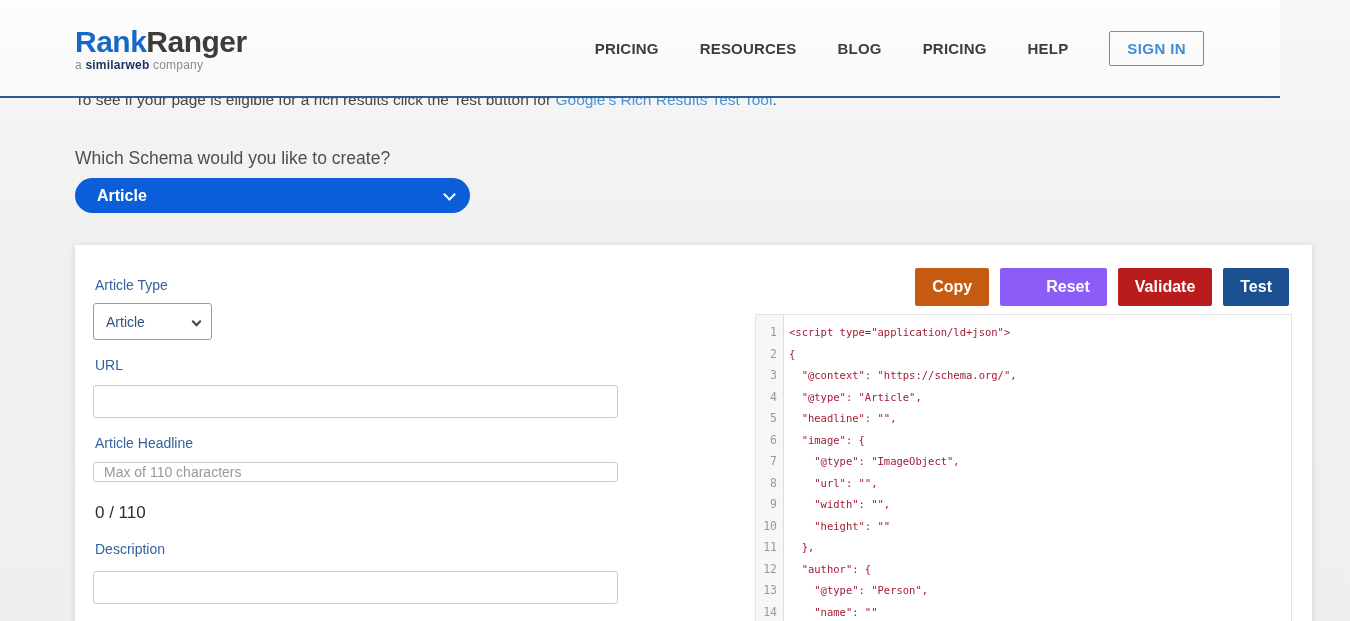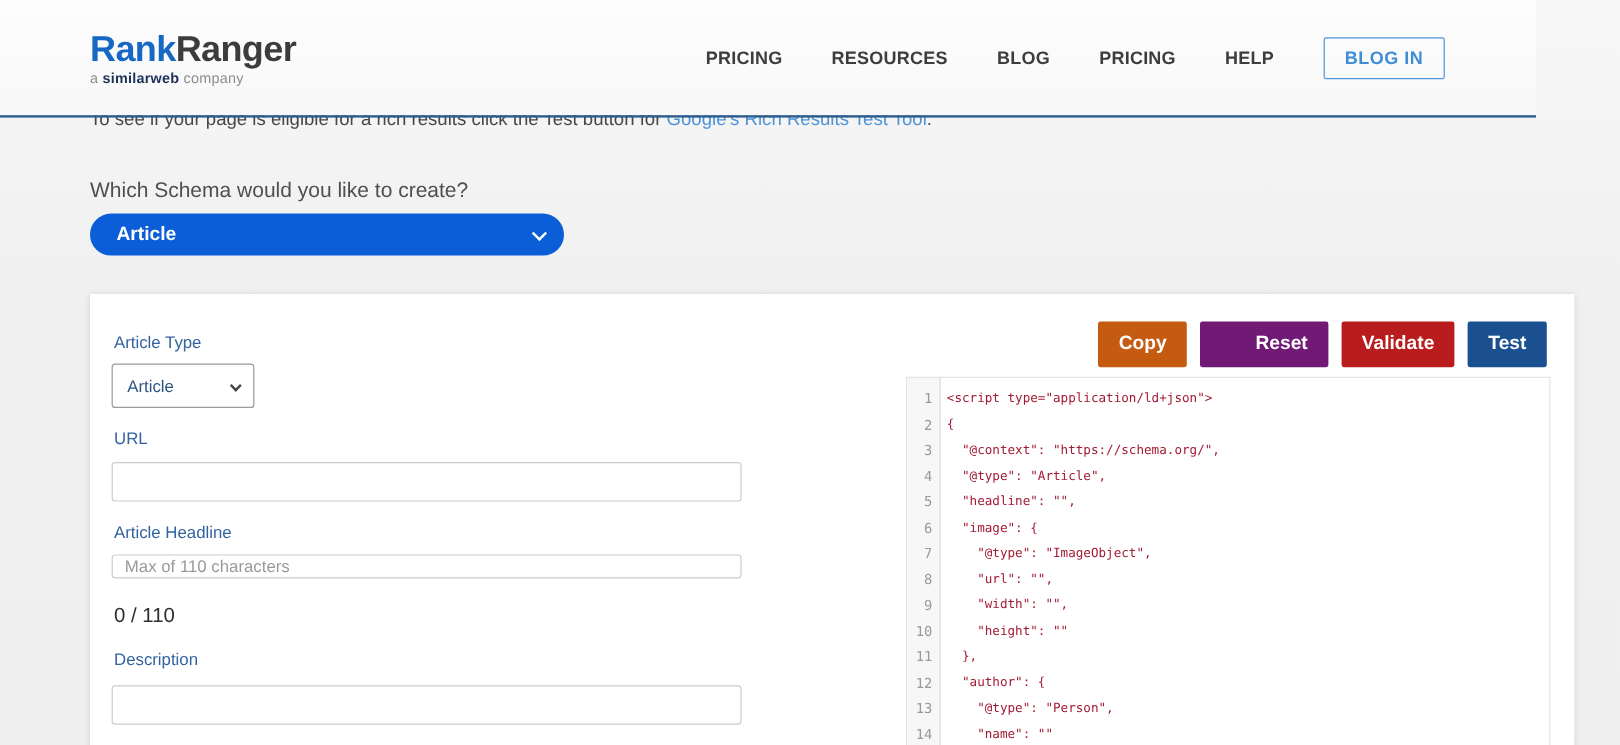--- a/index.html
+++ b/index.html
@@ -38,21 +38,21 @@
 
   
   .card { position:absolute; left:75px; top:245px; width:1237px; height:400px; background:#fff;
           box-shadow:0 1px 6px rgba(0,0,0,0.13); }
 
   
   .toolbar { position:absolute; top:23px; right:23px; display:flex; gap:11px; }
   .tbtn { height:38px; border:none; border-radius:2px; color:#fff; font-weight:700; font-size:16px;
           padding:0 17px; cursor:pointer; font-family:"Liberation Sans", sans-serif; }
   .btn-copy { background:#c55a11;margin-left:45px; }
-  .btn-reset { background:#701a75;padding-left:46px; }
+  .btn-reset { background:#8b5cf6;padding-left:46px; }
   .btn-validate { background:#b91c1c;text-align:center; }
   .btn-test { background:#1a5090; }
 
   
   .flabel { position:absolute; left:20px; font-size:14px; color:#33639f;text-align:right; }
   .lbl-article-type { top:32px; }
   .lbl-url { top:112px; }
   .lbl-headline { top:190px; }
   .lbl-description { top:296px; }
   .fake-select { position:absolute; left:18px; top:58px; width:119px; height:37px; border:1px solid #9a9a9a;
@@ -187,17 +187,17 @@
     <div class="logo">
       <div class="logo-main"><span class="logo-rank">Rank</span><span class="logo-ranger">Ranger</span></div>
       <div class="logo-tag"><span>a </span><b>similarweb</b><span> company</span></div>
     </div>
     <div class="nav">
       <a class="nav-item">PRICING</a>
       <a class="nav-item">RESOURCES</a>
       <a class="nav-item">BLOG</a>
       <a class="nav-item">PRICING</a>
       <a class="nav-item">HELP</a>
-      <button class="signin-btn">BLOG IN</button>
+      <button class="signin-btn">SIGN IN</button>
     </div>
   </div>
 
 </div>
 
 </body></html>

